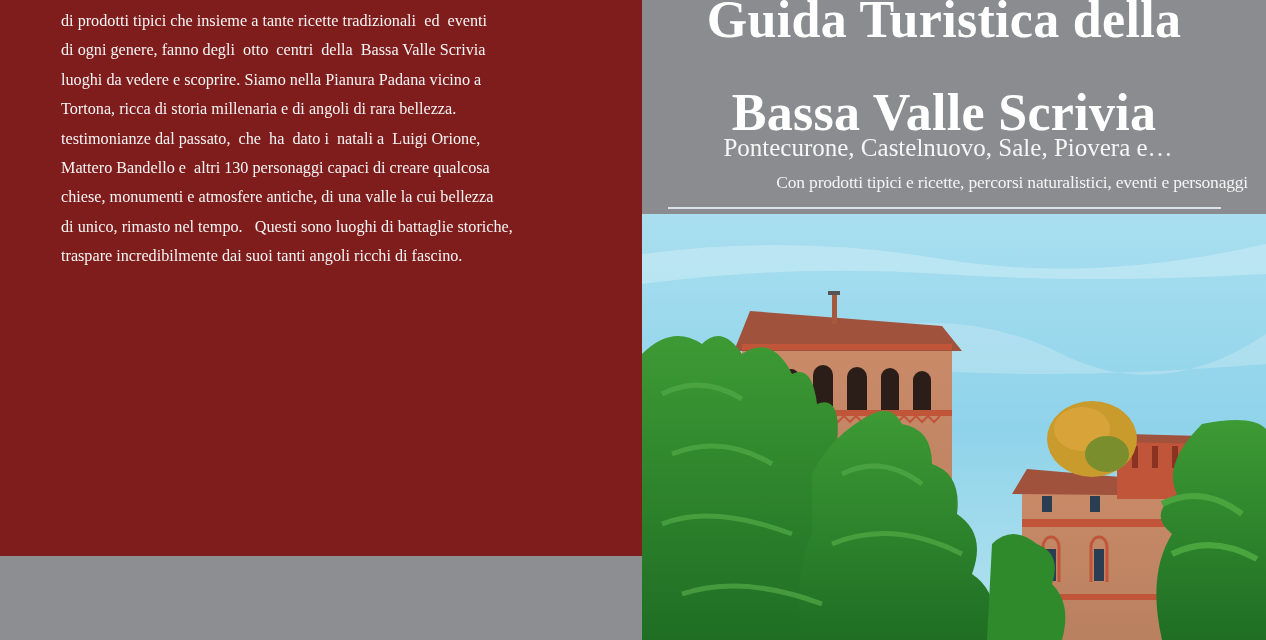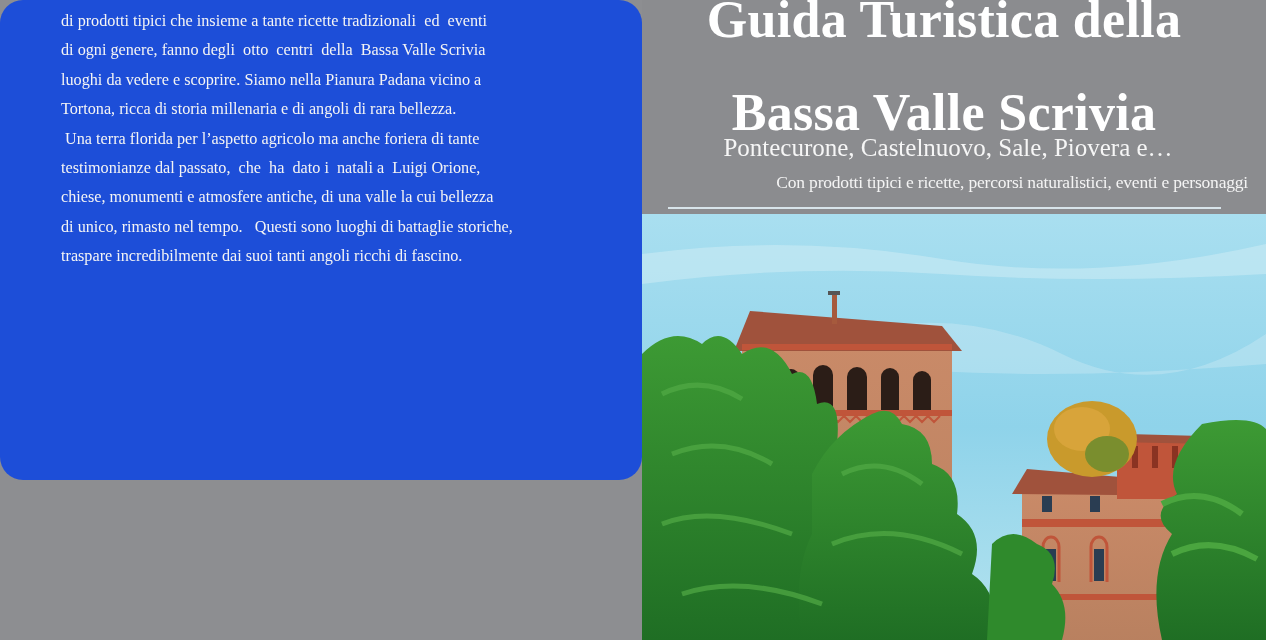--- a/index.html
+++ b/index.html
@@ -3,23 +3,22 @@
   <meta charset="utf-8">
   <style>
     html, body { margin: 0; padding: 0; }
     body {
       width: 1266px; height: 640px; overflow: hidden;
       background: #8d8e91;
       position: relative;
       font-family: "Liberation Serif", "DejaVu Serif", serif;
     }
     .back-cover {
-      position: absolute; left: 0; top: 0; width: 642px; height: 480px;
-      background: #1d4ed8;
-      border-radius: 23px;
+      position: absolute; left: 0; top: 0; width: 642px; height: 556px;
+      background: #7f1d1d;
     }
     .back-text {
       position: absolute; left: 61px; top: 7px; width: 510px;
       color: #f4f4f4;
       font-size: 16.2px;
       line-height: 29.4px;
       margin: 0;
     }
     .back-text .line { display: block; white-space: pre; }
     .front-cover {
@@ -57,22 +56,22 @@
   </style>
 </head>
 <body>
 
 <div class="back-cover">
   <p class="back-text">
     <span class="line">di prodotti tipici che insieme a tante ricette tradizionali  ed  eventi</span>
     <span class="line">di ogni genere, fanno degli  otto  centri  della  Bassa Valle Scrivia</span>
     <span class="line">luoghi da vedere e scoprire. Siamo nella Pianura Padana vicino a</span>
     <span class="line">Tortona, ricca di storia millenaria e di angoli di rara bellezza.</span>
-    <span class="line"> Una terra florida per l’aspetto agricolo ma anche foriera di tante</span>
     <span class="line">testimonianze dal passato,  che  ha  dato i  natali a  Luigi Orione,</span>
+    <span class="line">Mattero Bandello e  altri 130 personaggi capaci di creare qualcosa</span>
     <span class="line">chiese, monumenti e atmosfere antiche, di una valle la cui bellezza</span>
     <span class="line">di unico, rimasto nel tempo.   Questi sono luoghi di battaglie storiche,</span>
     <span class="line">traspare incredibilmente dai suoi tanti angoli ricchi di fascino.</span>
   </p>
 </div>
 
 <div class="front-cover">
   <h1 class="title l1">Guida Turistica della</h1>
   <h1 class="title l2">Bassa Valle Scrivia</h1>
   <p class="subtitle">Pontecurone, Castelnuovo, Sale, Piovera e…</p>

